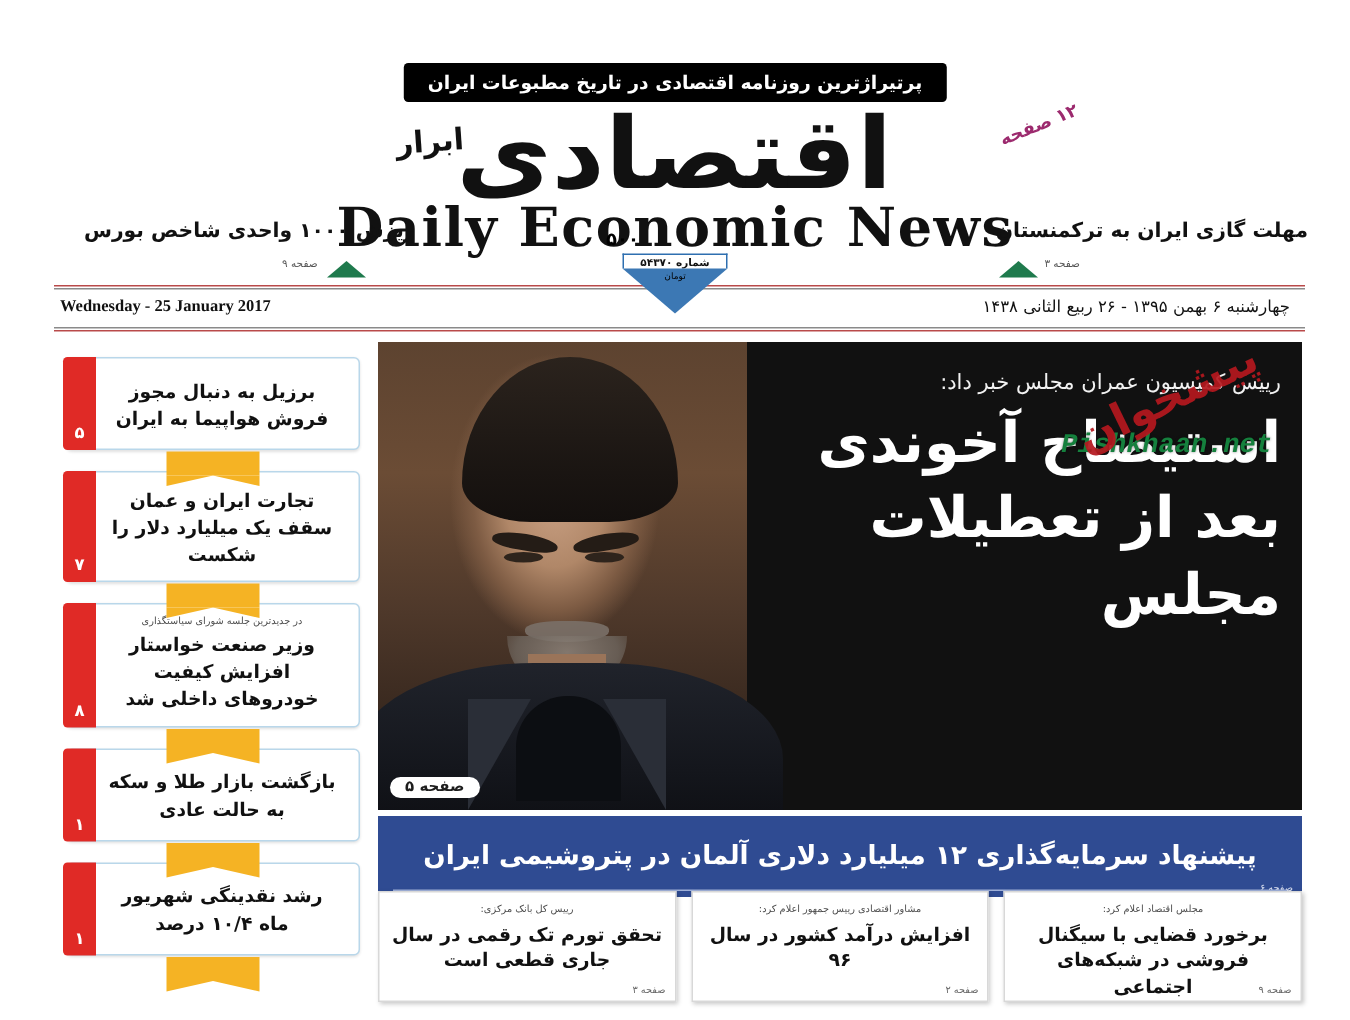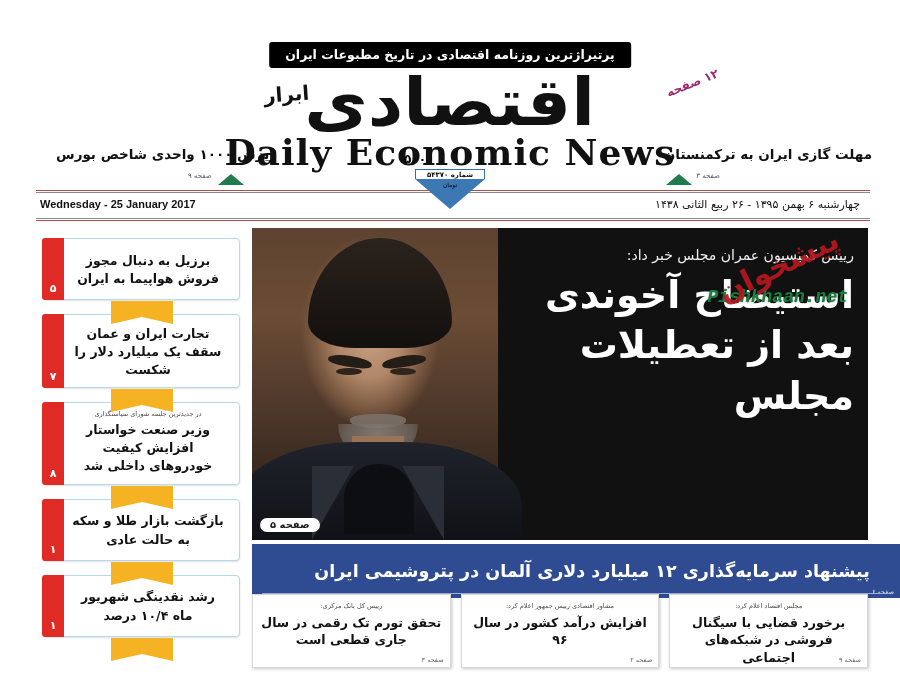--- a/index.html
+++ b/index.html
@@ -102,21 +102,21 @@
   
   .rule{position:absolute;height:1px;background:#c9b0ac;}
   .rule.r1{left:36px;right:30px;top:190px;background:#b94a4a;height:1px;}
   .rule.r2{left:36px;right:30px;top:192px;background:#8a8a8a;height:1px;}
   .rule.r3{left:36px;right:30px;top:218px;background:#8a8a8a;height:1px;}
   .rule.r4{left:36px;right:30px;top:220px;background:#b94a4a;height:1px;}
 
   .date-en{
     position:absolute;left:40px;top:198px;
     font-size:11px;color:#111;font-weight:bold;direction:ltr;
-    font-family:Liberation Sans, sans-serif;
+    font-family:Liberation Serif, serif;
   }
   .date-fa{
     position:absolute;right:40px;top:198px;
     font-size:11px;color:#111;direction:rtl;
   }
 
   
   .cards{
     position:absolute;left:44px;top:238px;width:196px;
   }
@@ -242,21 +242,20 @@
     text-shadow:0 0 2px rgba(0,0,0,.5);
     font-family:Liberation Mono, monospace;
   }
 
   
   .blue-banner{
     position:absolute;left:252px;top:544px;width:616px;height:54px;
     background:#2f4b92;color:#fff;
     display:flex;align-items:center;justify-content:center;
     direction:rtl;
-    padding-left:32px;
   }
   .blue-banner .bb-title{font-size:17.5px;font-weight:bold;}
   .bb-ref{
     position:absolute;right:6px;bottom:2px;font-size:6.5px;color:#dfe4f2;direction:rtl;
   }
   .bb-underline{
     position:absolute;left:10px;right:10px;bottom:4px;height:1px;background:#9fb0d8;
   }
 
   

